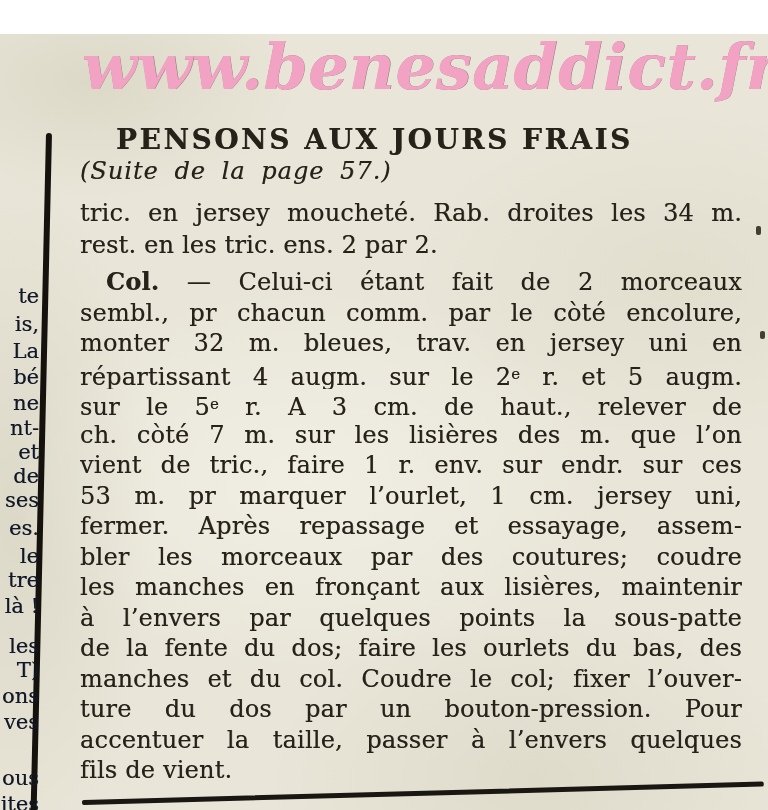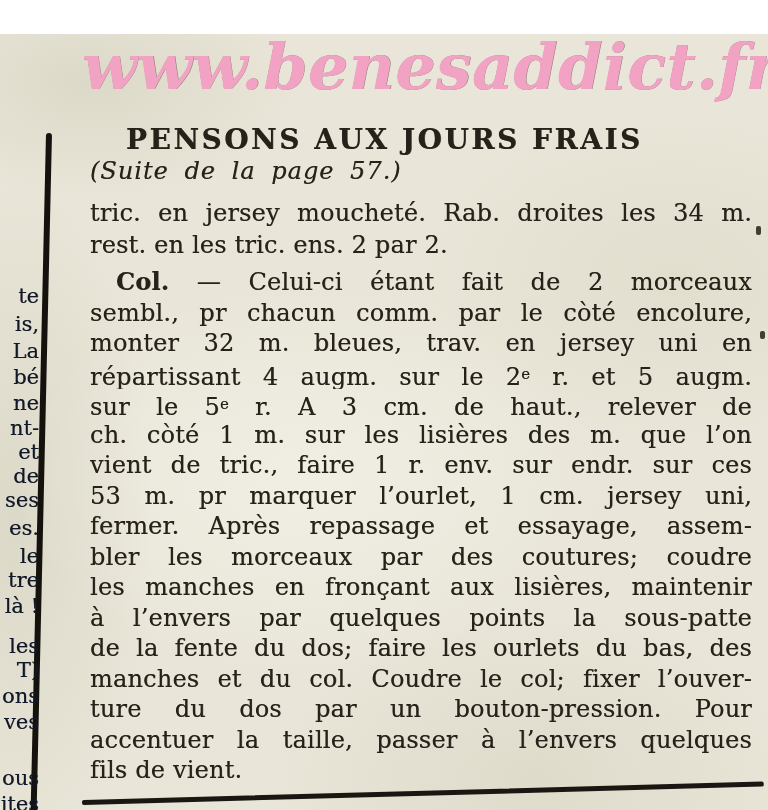--- a/index.html
+++ b/index.html
@@ -36,21 +36,21 @@
     background: #15120e; transform: rotate(1.3deg); transform-origin: top left;
     border-radius: 3px;
   }
 
   .fragments { position: absolute; left: 0; top: 0; width: 40px; height: 810px; }
   .frag {
     position: absolute; right: 1px; font-size: 21px; line-height: 1;
     white-space: nowrap; color: #0f172a;
   }
 
-  .article { position: absolute; left: 90px; top: 90px; width: 662px; }
+  .article { position: absolute; left: 80px; top: 90px; width: 662px; }
   .article-title {
     font-size: 28px; line-height: 32px; font-weight: bold;
     letter-spacing: 2.5px; padding-left: 36px; white-space: nowrap;
   }
   .article-subtitle {
     font-size: 24px; line-height: 30px; font-style: italic;
     padding-right: 30px;
     letter-spacing: 1px; word-spacing: 7px;
   }
 
@@ -121,21 +121,21 @@
         <div class="para p1">
           <div class="tline">tric. en jersey moucheté. Rab. droites les 34 m.</div>
           <div class="tline lastline">rest. en les tric. ens. 2 par 2.</div>
         </div>
         <div class="para p2 lead-para">
           <div class="tline"><b>Col.</b> — Celui-ci étant fait de 2 morceaux</div>
           <div class="tline">sembl., pr chacun comm. par le còté encolure,</div>
           <div class="tline">monter 32 m. bleues, trav. en jersey uni en</div>
           <div class="tline">répartissant 4 augm. sur le 2<sup>e</sup> r. et 5 augm.</div>
           <div class="tline">sur le 5<sup>e</sup> r. A 3 cm. de haut., relever de</div>
-          <div class="tline">ch. còté 1 m. sur les lisières des m. que l’on</div>
+          <div class="tline">ch. còté 7 m. sur les lisières des m. que l’on</div>
           <div class="tline">vient de tric., faire 1 r. env. sur endr. sur ces</div>
           <div class="tline">53 m. pr marquer l’ourlet, 1 cm. jersey uni,</div>
           <div class="tline">fermer. Après repassage et essayage, assem-</div>
           <div class="tline">bler les morceaux par des coutures; coudre</div>
           <div class="tline">les manches en fronçant aux lisières, maintenir</div>
           <div class="tline">à l’envers par quelques points la sous-patte</div>
           <div class="tline">de la fente du dos; faire les ourlets du bas, des</div>
           <div class="tline">manches et du col. Coudre le col; fixer l’ouver-</div>
           <div class="tline">ture du dos par un bouton-pression. Pour</div>
           <div class="tline">accentuer la taille, passer à l’envers quelques</div>

